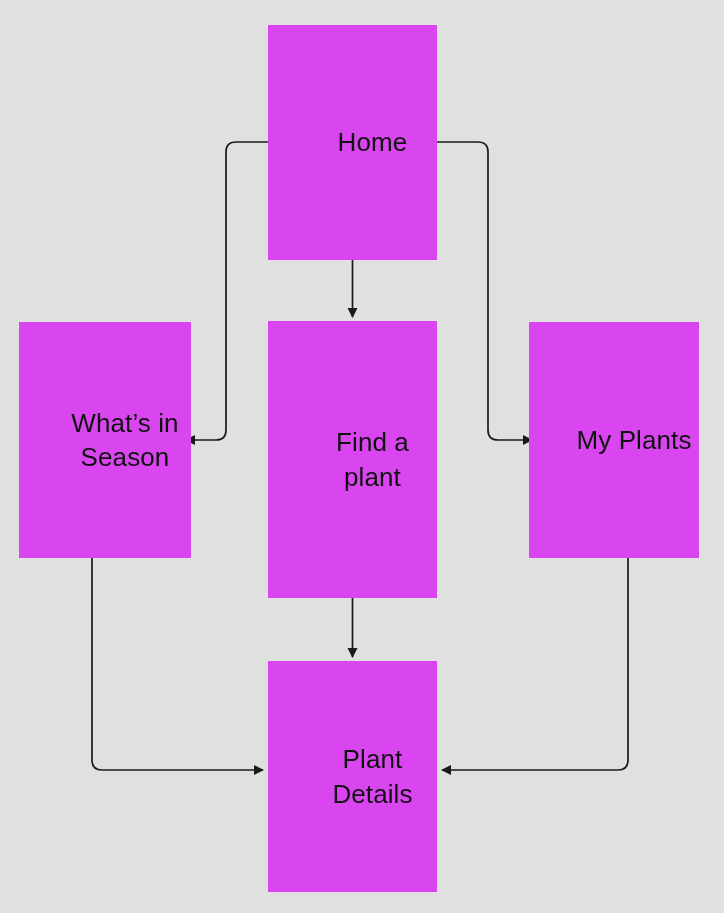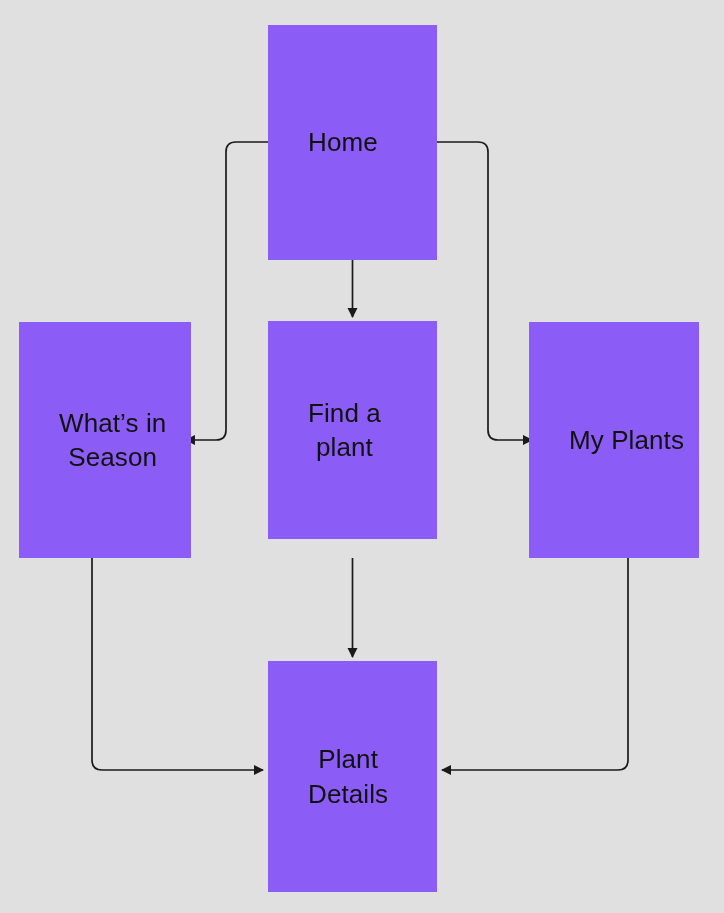--- a/index.html
+++ b/index.html
@@ -15,40 +15,41 @@
     overflow: hidden;
   }
   #canvas {
     position: relative;
     width: 724px;
     height: 913px;
     background: #e0e0e0;
   }
   .node {
     position: absolute;
-    background: #8b5cf6;
+    background: #d946ef;
     display: flex;
     align-items: center;
+    justify-content: center;
     box-sizing: border-box;
     text-align: center;
     padding-left: 40px;
   }
   .node-label {
     font-family: "Liberation Sans", sans-serif;
     font-size: 26px;
     line-height: 1.32;
     color: #111111;
     letter-spacing: 0.1px;
     white-space: pre-line;
     display: block;
   }
   
   #node-home      { left: 268px; top: 25px;  width: 169px; height: 235px; }
   #node-season    { left: 19px;  top: 322px; width: 172px; height: 236px; }
-  #node-find      { left: 268px; top: 321px; width: 169px; height: 218px; }
+  #node-find      { left: 268px; top: 321px; width: 169px; height: 277px; }
   #node-myplants  { left: 529px; top: 322px; width: 170px; height: 236px; }
   #node-details   { left: 268px; top: 661px; width: 169px; height: 231px; }
 
   #edges {
     position: absolute;
     left: 0;
     top: 0;
     width: 724px;
     height: 913px;
     pointer-events: none;

